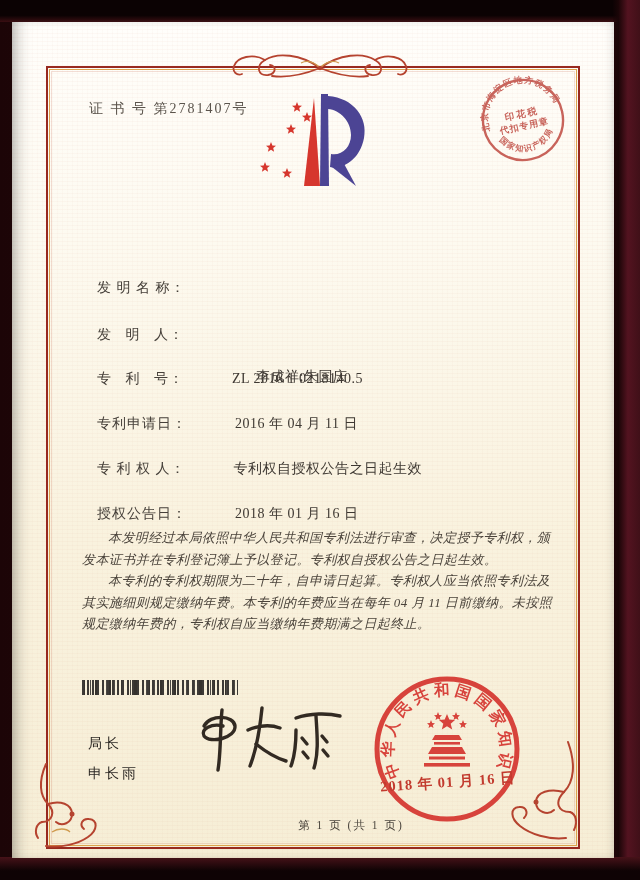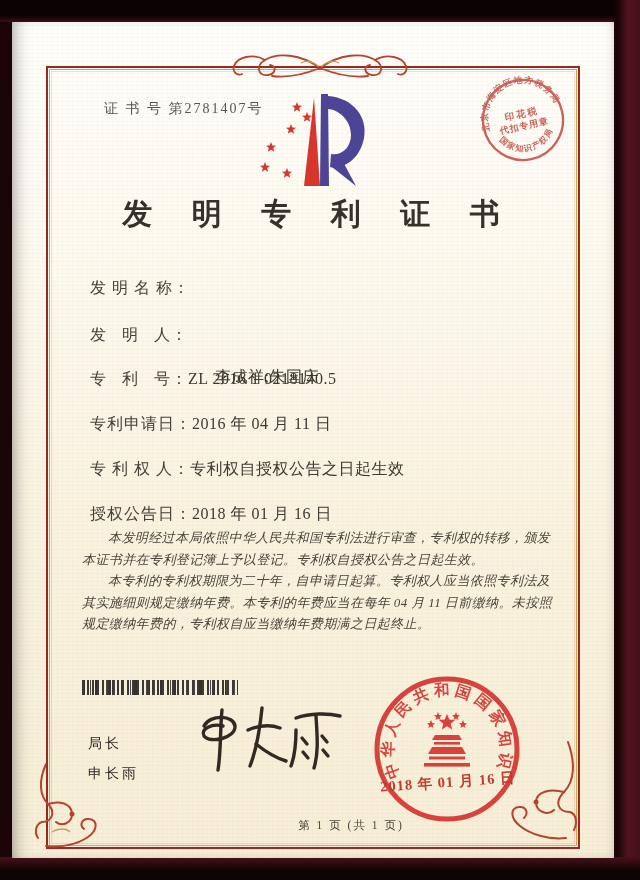--- a/index.html
+++ b/index.html
@@ -23,29 +23,29 @@
       linear-gradient(180deg,#fffefb 0%,#fdfaf0 26%,#f9f2de 62%,#f6eed6 100%);
     box-shadow:inset 12px 0 18px -12px rgba(0,0,0,.45), inset -6px 0 12px -8px rgba(0,0,0,.25);}
 
   .frame{position:absolute;left:34px;top:44px;width:530px;height:779px;
     border:2px solid #98291f;}
   .frame-inner{position:absolute;left:1px;top:1px;right:1px;bottom:1px;
     border:1px solid #dca24b;}
   .frame-inner2{position:absolute;left:1px;top:1px;right:1px;bottom:1px;
     border:1px solid #c4604533;}
 
-  .certno{position:absolute;left:92px;top:78px;font-size:14px;letter-spacing:2px;
+  .certno{position:absolute;left:77px;top:78px;font-size:14px;letter-spacing:2px;
     color:#5b544c;}
 
   .title{position:absolute;left:34px;top:172px;width:530px;text-align:center;
     font-size:30px;font-weight:700;color:#37312b;letter-spacing:16px;padding-left:16px;
     box-sizing:border-box;}
 
   .fields{position:absolute;left:70px;top:0;width:480px;}
-  .frow{position:absolute;left:8px;font-size:16px;color:#3e3832;display:flex;line-height:21px;}
+  .frow{position:absolute;left:15px;font-size:14px;color:#3e3832;display:flex;line-height:21px;gap:48px;}
   .frow .lab{white-space:pre;letter-spacing:1px;color:#46403a;}
   .frow .val{white-space:pre-wrap;letter-spacing:.5px;}
   .r0{top:255px}.r1{top:302px}.r2{top:346px}.r3{top:391px}.r4{top:436px}.r5{top:481px}
 
   .paras{position:absolute;left:70px;top:505px;width:478px;font-size:13px;
     line-height:21.5px;color:#4a433b;font-style:italic;}
   .paras p{margin:0;text-indent:2em;letter-spacing:.4px;}
 
   .barcode{position:absolute;left:70px;top:658px;width:156px;height:15px;
     background:
@@ -154,21 +154,20 @@
     <g fill="#d6362d">
       <use href="#st5" x="28" y="34" width="13" height="13"></use>
       <use href="#st5" x="8" y="52" width="11" height="11"></use>
       <use href="#st5" x="2" y="72" width="9" height="9"></use>
       <use href="#st5" x="24" y="78" width="12" height="12"></use>
       <use href="#st5" x="44" y="22" width="7" height="7"></use>
       <use href="#st5" x="34" y="12" width="5" height="5"></use>
     </g>
   </svg>
 
-  <div class="title">发 明 专 利 证 书</div>
 
   <div class="fields">
     <div class="frow r0">
       <span class="lab">发 明 名 称：</span>
     </div>
     <div class="frow r1">
       <span class="lab">发   明   人：</span>
       <span class="val"><br>
       <span>李成祥;朱国庆</span></span>
     </div>
@@ -184,21 +183,21 @@
       <span class="lab">专 利 权 人：</span>
       <span class="val">专利权自授权公告之日起生效</span>
     </div>
     <div class="frow r5">
       <span class="lab">授权公告日：</span>
       <span class="val">2018 年 01 月 16 日</span>
     </div>
   </div>
 
   <div class="paras">
-    <p>本发明经过本局依照中华人民共和国专利法进行审查，专利权的转移，颁发本证书并在专利登记簿上予以登记。专利权自授权公告之日起生效。</p>
+    <p>本发明经过本局依照中华人民共和国专利法进行审查，决定授予专利权，颁发本证书并在专利登记簿上予以登记。专利权自授权公告之日起生效。</p>
     <p>本专利的专利权期限为二十年，自申请日起算。专利权人应当依照专利法及其实施细则规定缴纳年费。本专利的年费应当在每年 04 月 11 日前缴纳。未按照规定缴纳年费的，专利权自应当缴纳年费期满之日起终止。</p>
   </div>
 
   <div class="barcode"></div>
 
   <div class="director">
     <div>局长</div>
     <div>申长雨</div>
   </div>
 

